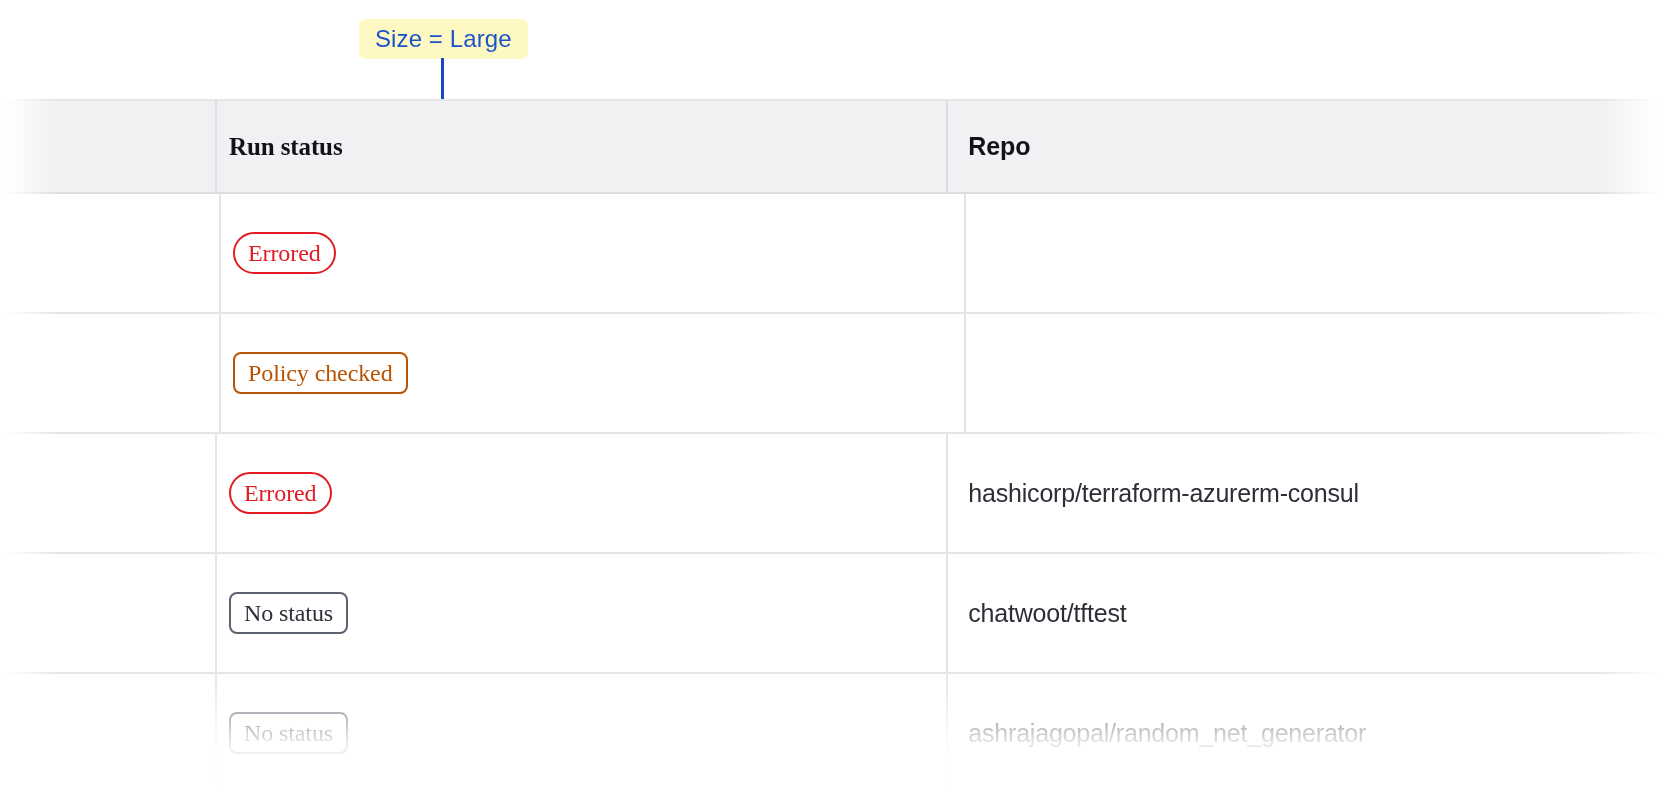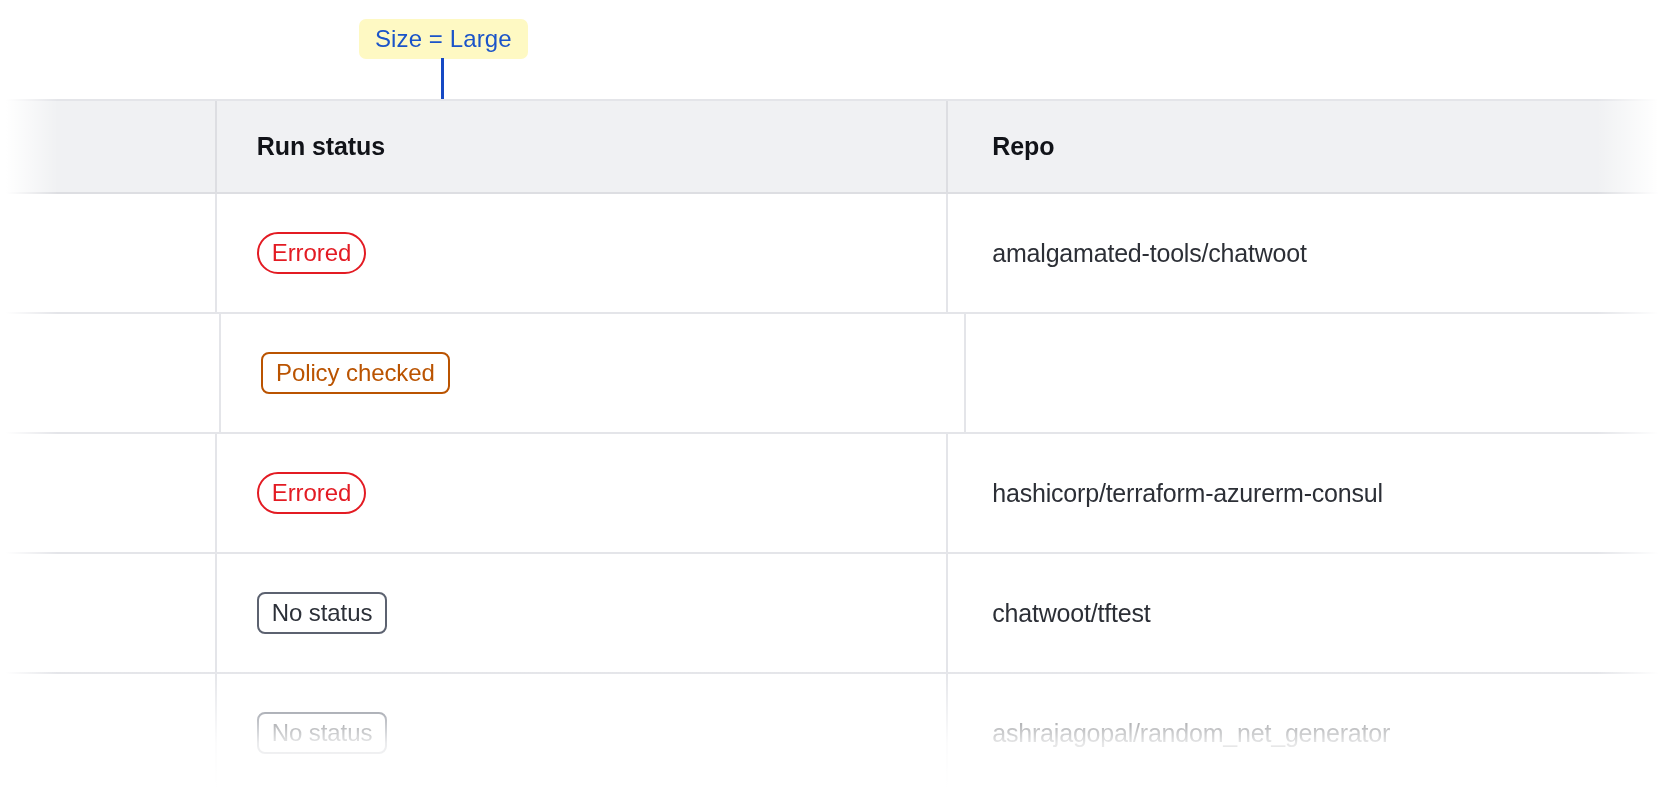--- a/index.html
+++ b/index.html
@@ -84,22 +84,22 @@
     border-top: 2px solid #E4E5E9;
   }
 
   .cell {
     box-sizing: border-box;
     display: flex;
     align-items: center;
     height: 100%;
   }
   .cell.c-select  { width: 219px; }
-  .cell.c-status  { width: 745px; border-left: 2px solid #E4E5E9; padding-left: 40px; }
-  .cell.c-repo    { width: 737px; border-left: 2px solid #E4E5E9; padding-left: 44px; }
+  .cell.c-status  { width: 745px; border-left: 2px solid #E4E5E9; padding-left: 12px; font-family: Liberation Serif, serif; }
+  .cell.c-repo    { width: 737px; border-left: 2px solid #E4E5E9; padding-left: 20px; }
   .cell.c-tail    { flex: 1 1 auto;  border-left: 2px solid #E4E5E9; }
 
   .row.header .cell.c-status,
   .row.header .cell.c-repo,
   .row.header .cell.c-tail { border-left: 2px solid #DDDEE2; }
 
   .col-title {
     font-size: 25px;
     font-weight: bold;
     color: #111318;
@@ -181,23 +181,20 @@
           <span class="col-title">Repo</span>
         </div>
         <div class="cell c-tail"></div>
       </div>
 
       <div class="row">
         <div class="cell c-select"></div>
         <div class="cell c-status">
           <span class="badge errored">Errored</span>
         </div>
-        <div class="cell c-repo">
-          <span class="repo-text">amalgamated-tools/chatwoot</span>
-        </div>
         <div class="cell c-tail"></div>
       </div>
 
       <div class="row">
         <div class="cell c-select"></div>
         <div class="cell c-status">
           <span class="badge policy-checked">Policy checked</span>
         </div>
         <div class="cell c-tail"></div>
       </div>

